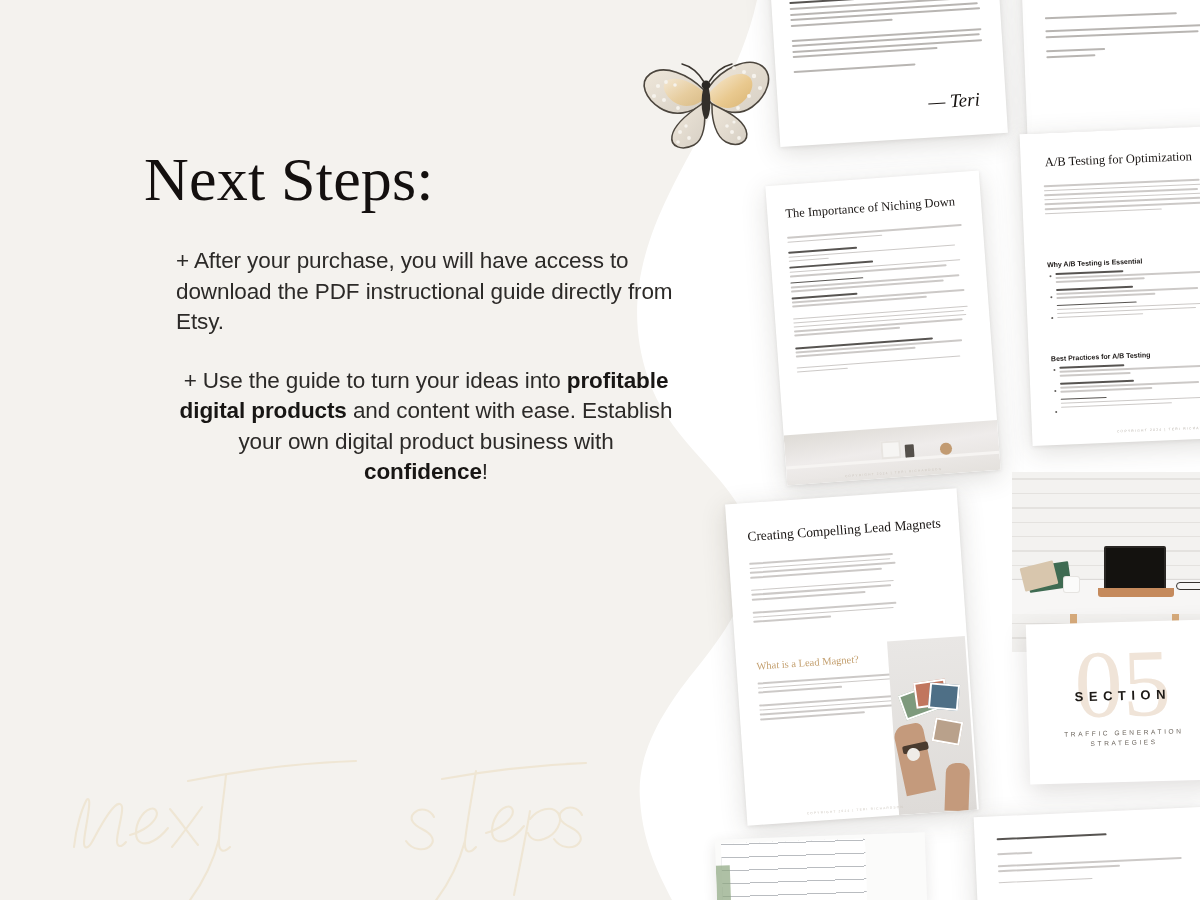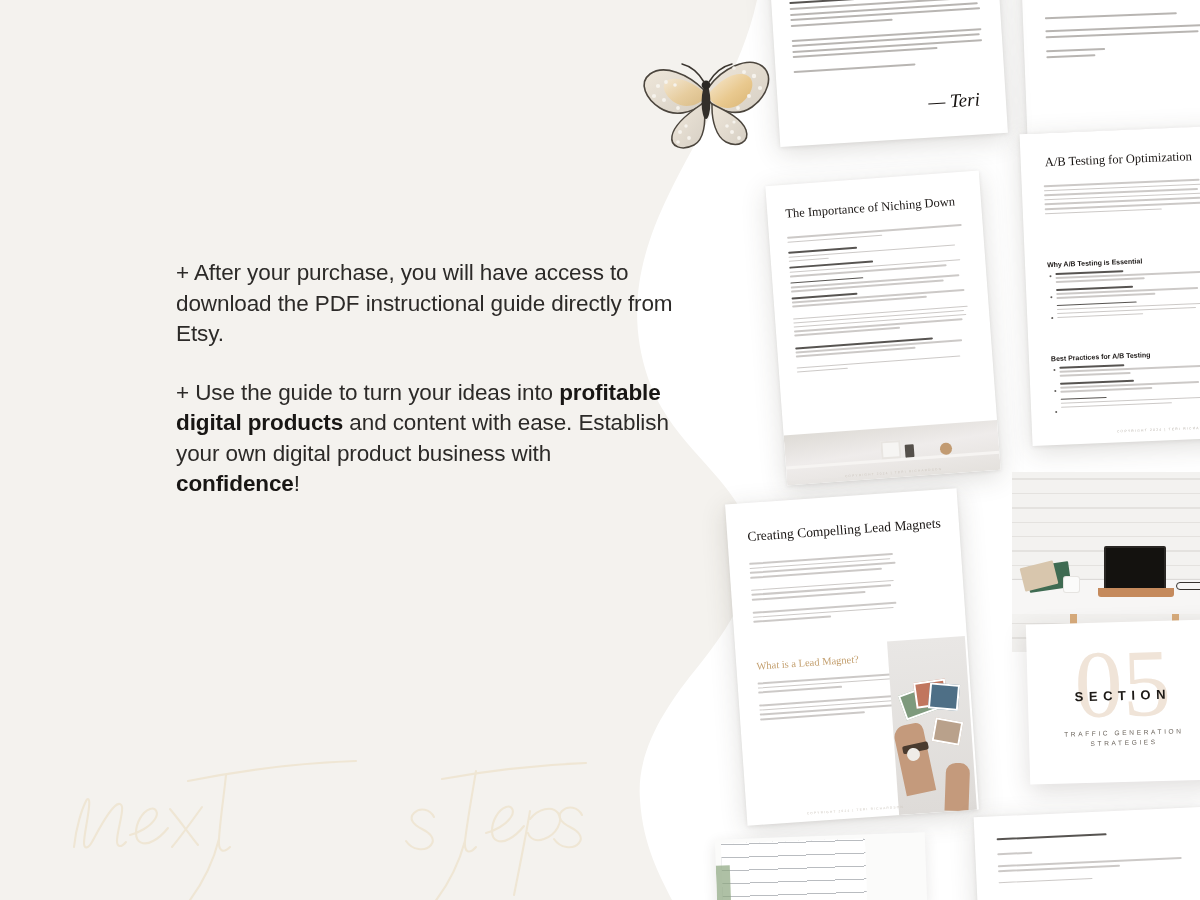--- a/index.html
+++ b/index.html
@@ -20,27 +20,27 @@
     pointer-events:none;
   }
 
   
   #headline {
     position:absolute; left:144px; top:148px;
     font-family:"Liberation Serif", serif;
     font-size:62px; line-height:1.0; letter-spacing:.2px;
     color:#14100f; font-weight:400;
   }
-  #copy { position:absolute; left:176px; top:258px; width:500px; }
+  #copy { position:absolute; left:176px; top:246px; width:500px; }
   .para {
     font-family:"Liberation Sans", sans-serif;
     font-size:22.5px; line-height:30.5px; color:#2c2a28;
     margin-bottom:28px; font-weight:400; letter-spacing:-.1px;
   }
-  .para:last-child { margin-bottom:0; }
+  .para:last-child { margin-bottom:0;text-align:center; }
   .para b { font-weight:700; color:#181614; }
 
   
   .page {
     position:absolute; background:#ffffff;
     box-shadow:0 6px 26px rgba(60,52,44,.17), 0 1px 4px rgba(60,52,44,.10);
     overflow:hidden;
   }
   .pg-title {
     font-family:"Liberation Serif", serif;
@@ -116,20 +116,21 @@
                C454 106 462 109 471 104 C477 101 482 96 486 91"></path>
 
       <path d="M492 76 C488 100 482 130 476 160
                M492 84 C500 74 514 70 520 78 C526 86 518 100 506 104 C498 107 492 104 490 98"></path>
 
       <path d="M544 80 C540 72 530 70 524 76 C518 82 524 88 532 92 C540 96 546 102 541 108
                C535 115 522 113 516 104"></path>
     </g>
   </svg>
 
+  <h1 id="headline">Next Steps:</h1>
 
   <div id="copy">
     <p class="para">
       <span>+ After your purchase, you will have access to download the PDF instructional guide directly from Etsy.</span>
     </p>
     <p class="para">
       <span>+ Use the guide to turn your ideas into </span><b>profitable digital products</b><span> and content with ease. Establish your own digital product business with </span><b>confidence</b><span>!</span>
     </p>
   </div>
 

